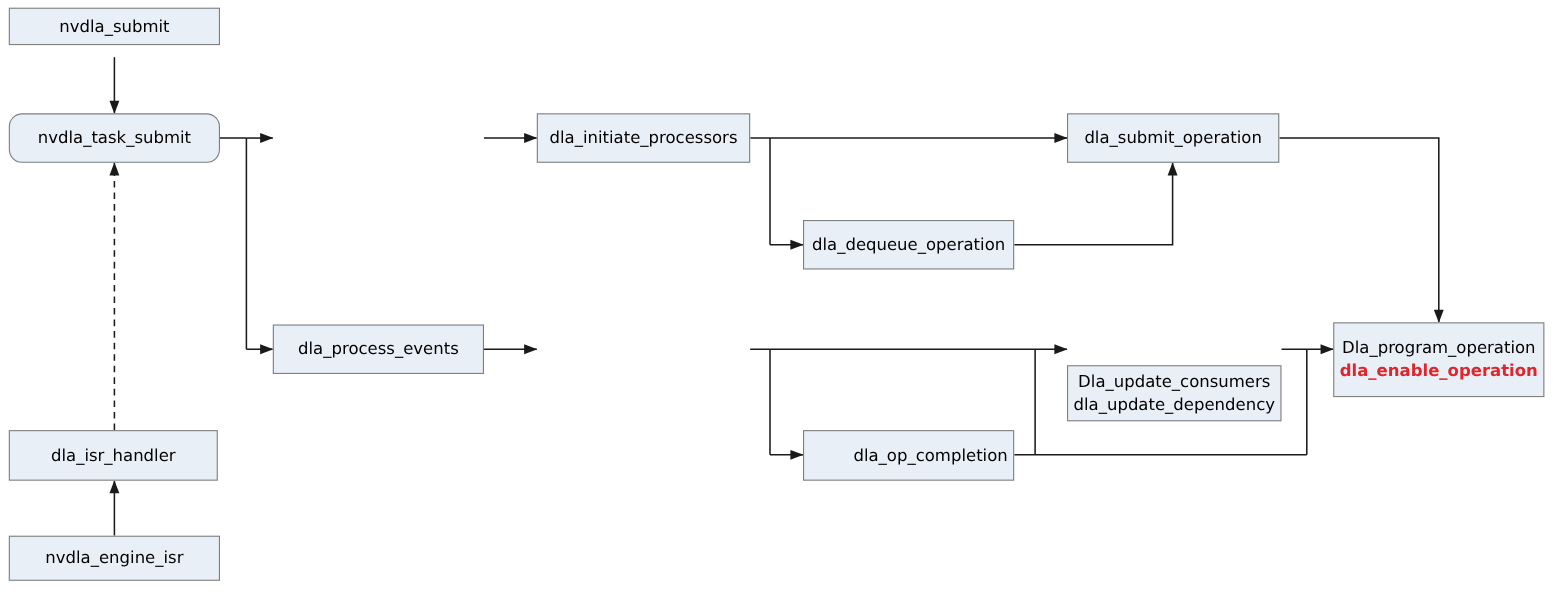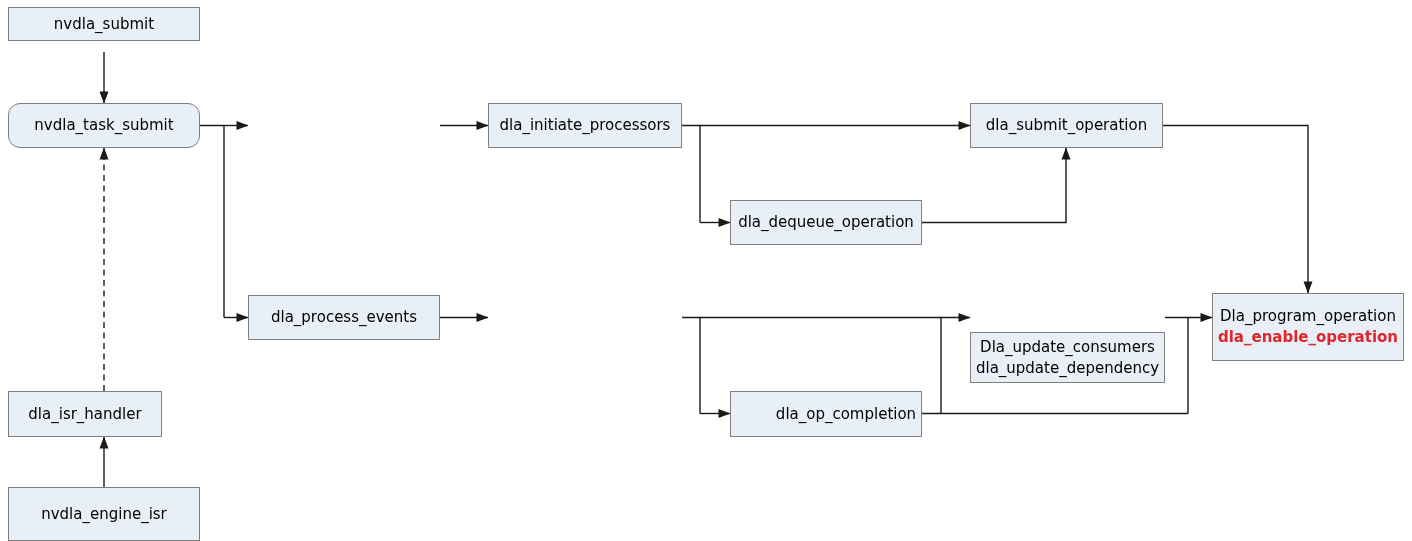--- a/index.html
+++ b/index.html
@@ -94,25 +94,25 @@
   </svg>
 
   <div class="node" style="left:8px; top:7px; width:192px; height:34px;">
     <span>nvdla_submit</span>
   </div>
 
   <div class="node" style="left:8px; top:103px; width:192px; height:45px;border-radius:12px;">
     <span>nvdla_task_submit</span>
   </div>
 
-  <div class="node" style="left:8px; top:391px; width:154px; height:46px;">
+  <div class="node" style="left:8px; top:391px; width:190px; height:46px;">
     <span>dla_isr_handler</span>
   </div>
 
-  <div class="node" style="left:8px; top:487px; width:192px; height:54px;">
+  <div class="node" style="left:8px; top:487px; width:192px; height:41px;">
     <span>nvdla_engine_isr</span>
   </div>
 
 
   <div class="node" style="left:730px; top:200px; width:192px; height:45px;">
     <span>dla_dequeue_operation</span>
   </div>
 
   <div class="node" style="left:488px; top:103px; width:194px; height:45px;">
     <span>dla_initiate_processors</span>

